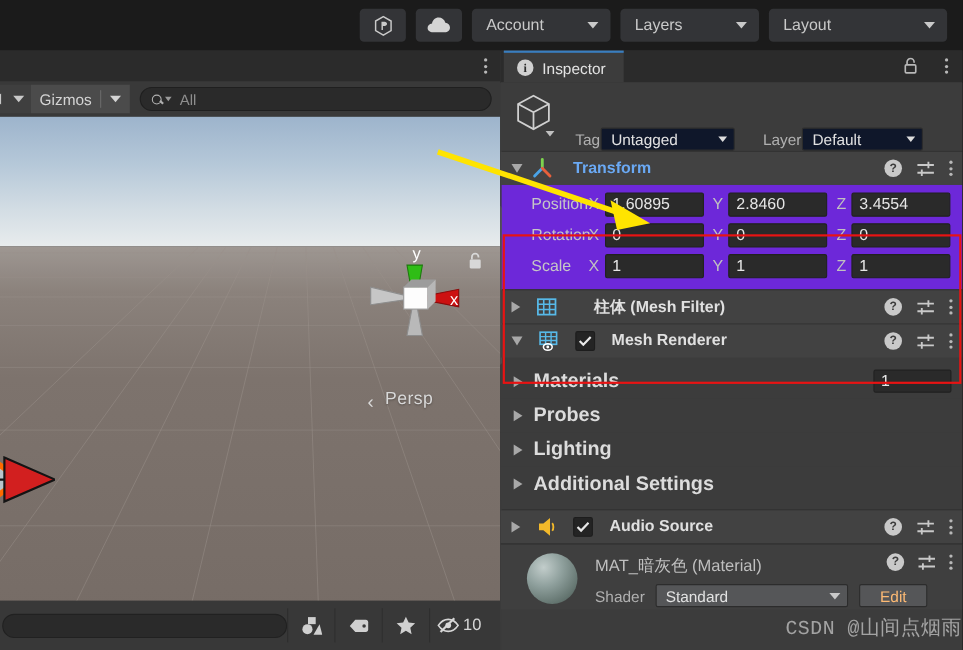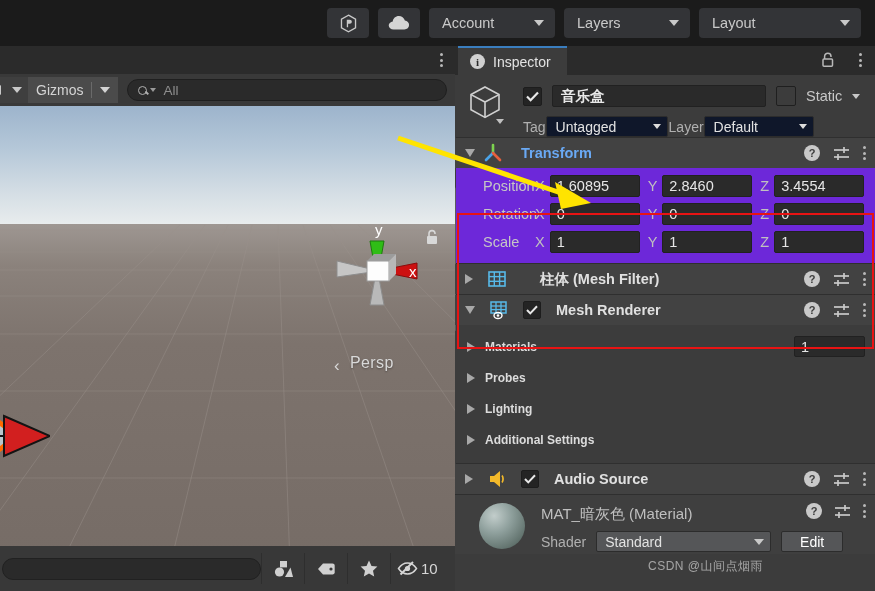--- a/index.html
+++ b/index.html
@@ -122,46 +122,46 @@
   .xrow { height:28px; display:flex; align-items:center; }
   .xrow-label { width:80px; padding-left:28px; color:#c6c6c6; font-size:14.5px; }
   .axis { color:#c0c0c0; font-size:14.5px; margin:0 5px 0 0; }
   .nfield { height:22px; background:#2a2a2a; border:1px solid #212121; border-radius:2px;
             display:flex; align-items:center; padding-left:6px; color:#e6e6e6; font-size:14.5px;
             overflow:hidden; white-space:nowrap; }
   .nfield.w1 { width:90px; }
 
   
   .sub-row { height:31px; display:flex; align-items:center; padding-left:12px; gap:10px; background:#3c3c3c; position:relative;}
-  .sub-label { font-size:12px; color:#dcdcdc; font-weight:bold; }
+  .sub-label { font-size:18px; color:#dcdcdc; font-weight:bold; }
   .sub-val { position:absolute; right:10px; top:5px; width:71px;height:21px; background:#2a2a2a;border:1px solid #212121;
              border-radius:2px; display:flex;align-items:center;padding-left:6px; color:#e6e6e6;font-size:14.5px;}
 
   
   .mat-block { position:relative; height:60px; background:#3f3f3f; border-top:1px solid #2f2f2f; }
   .mat-sphere { position:absolute; left:24px; top:8px; width:46px;height:46px;border-radius:50%;
                 background:radial-gradient(circle at 33% 28%, #c2cdcb 0%, #8fa09d 38%, #63746f 75%, #43504c 100%);}
   .mat-title { position:absolute; left:86px; top:10px; font-size:15px; color:#bfbfbf; }
   .mat-tools { position:absolute; right:9px; top:8px; display:flex; align-items:center; gap:12px; }
   .shader-row { position:absolute; left:86px; top:36px; display:flex; align-items:center; gap:10px; }
   .shader-drop { width:175px;height:21px; background:#555658;border:1px solid #2c2c2c;border-radius:2px;
                  display:flex;align-items:center;justify-content:space-between;padding:0 6px 0 8px; color:#e2e2e2;font-size:14px;}
   .edit-btn { width:62px;height:21px;background:#555658;border:1px solid #2c2c2c;border-radius:2px;
-              display:flex;align-items:center;justify-content:center;color:#ffffff;font-size:14px;cursor:pointer;}
+              display:flex;align-items:center;justify-content:center;color:#fdba74;font-size:14px;cursor:pointer;}
 
   
   .insp-scroll { position:absolute; left:-4px; top:0; width:5px; height:516px; background:#3c3c3c; }
   .insp-scroll i { position:absolute; left:0; top:112px; width:5px; height:145px; background:#5c5c5c; border-radius:3px; display:block;}
 
   
   .red-box { position:absolute; left:457px; top:213px; width:417px; height:136px;
              border:2px solid #e81313; pointer-events:none; z-index:40; }
   .yellow-arrow { position:absolute; left:395px; top:135px; width:215px; height:85px; z-index:41; pointer-events:none;}
-  .watermark { position:absolute; left:648px; top:558px; font-size:12px; color:rgba(228,228,228,.62);
-               white-space:nowrap; z-index:45; pointer-events:none; letter-spacing:.5px;}
+  .watermark { position:absolute; left:714px; top:558px; font-size:18px; color:rgba(228,228,228,.62);
+               white-space:nowrap; z-index:45; pointer-events:none; letter-spacing:.5px;font-family:Liberation Mono, monospace;}
 </style>
 </head>
 <body>
 
 <div id="root">
 
   <div class="top-toolbar">
     <div class="tb-btn tb-icon-btn">
       <svg width="19" height="19" viewBox="0 0 20 20">
         <path d="M10 1.2 17.4 5.4v9.2L10 18.8 2.6 14.6V5.4z" fill="none" stroke="#c9c9c9" stroke-width="1.4"></path>
@@ -341,41 +341,28 @@
           <i></i>
         </div>
 
       <div class="go-header">
         <svg class="cube-icon" width="40" height="42" viewBox="0 0 40 42">
           <path d="M18 2 32 9.6v15.2L18 32.4 4 24.8V9.6z" fill="none" stroke="#d0d0d0" stroke-width="1.6"></path>
           <path d="M4 9.6 18 17l14-7.4M18 17v15.4" fill="none" stroke="#d0d0d0" stroke-width="1.6"></path>
           <polygon points="29,34 37,34 33,39" fill="#c0c0c0"></polygon>
         </svg>
 
-        <div class="go-row1">
-          <div class="chk">
-            <svg width="13" height="11" viewBox="0 0 13 11">
-              <path d="M1 5.5 4.6 9.2 12 1.4" fill="none" stroke="#e8e8e8" stroke-width="2.2"></path>
-            </svg>
-          </div>
-          <div class="name-field">
-            <span>音乐盒</span>
-          </div>
-          <div class="static-chk"></div>
-          <span class="static-lbl">Static</span>
-          <span class="caret" style="border-top-color:#c8c8c8;border-left-width:4px;border-right-width:4px;border-top-width:5px;"></span>
-        </div>
 
         <div class="go-row2">
           <span class="lbl-dim">Tag</span>
           <div class="mini-drop" style="width:122px;">
             <span>Untagged</span>
             <span class="caret"></span>
           </div>
-          <span class="lbl-dim" style="margin-left:1px;">Layer</span>
+          <span class="lbl-dim" style="margin-left:26px;">Layer</span>
           <div class="mini-drop" style="width:110px;">
             <span>Default</span>
             <span class="caret"></span>
           </div>
         </div>
       </div>
 
       <div class="comp">
         <div class="comp-head">
           <span class="foldout open"></span>

